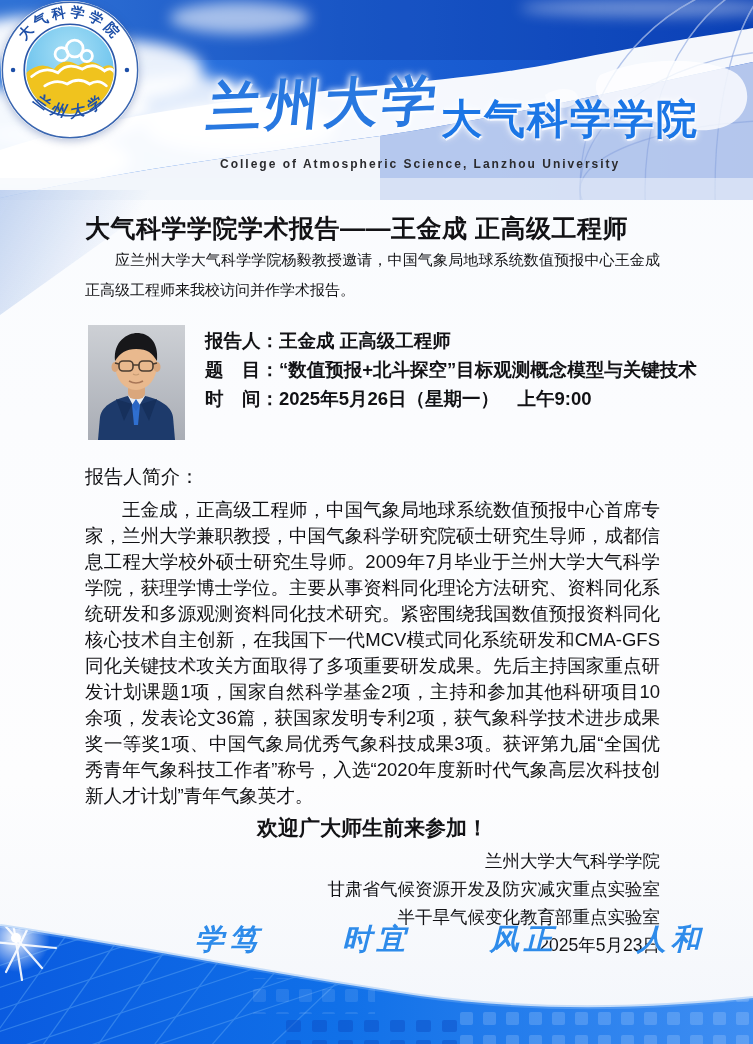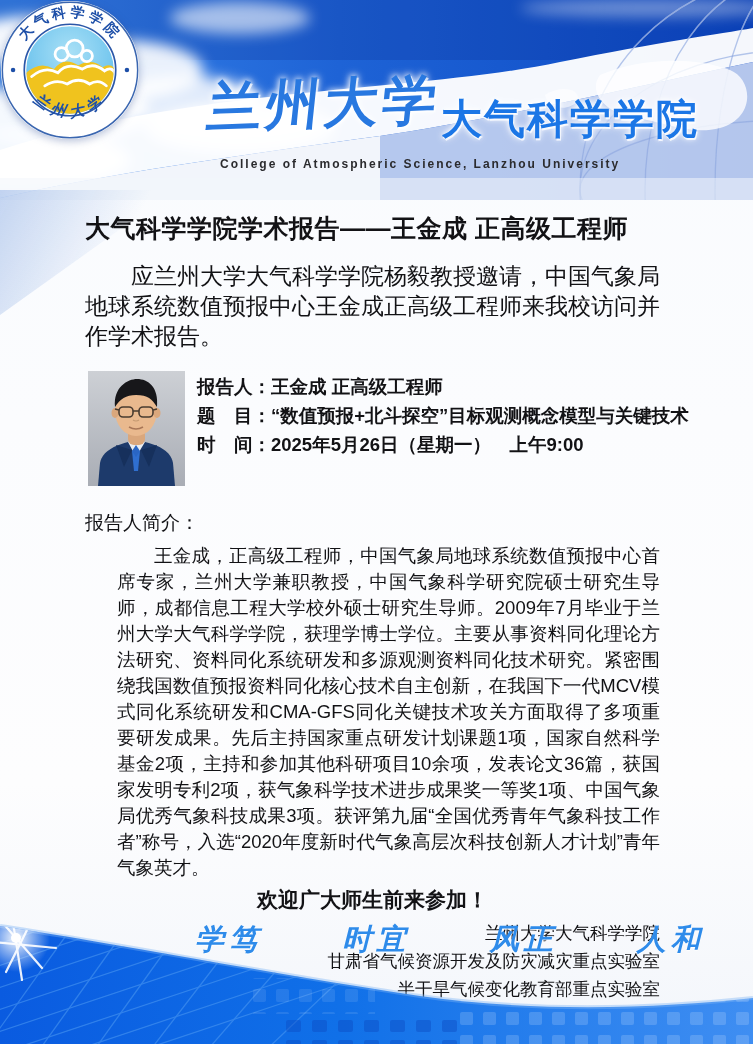--- a/index.html
+++ b/index.html
@@ -23,30 +23,30 @@
 
   
   .corner-wedge{position:absolute;top:190px;left:0;width:175px;height:125px;
         background:linear-gradient(115deg,rgba(150,180,230,.55),rgba(240,245,252,0) 65%);
         clip-path:polygon(0 0,100% 0,0 100%);}
 
   
   .content{position:absolute;top:200px;left:85px;width:575px;color:#121215;}
   .title{margin-top:12px;text-align:left;font-size:25px;font-weight:800;
          letter-spacing:.5px;white-space:nowrap;}
-  .intro{margin-top:16px;font-size:23px;line-height:30px;text-indent:2em;
-         text-align:justify;}
+  .intro{font-size:15px;line-height:30px;text-indent:2em;
+         text-align:justify;font-family:Liberation Serif, serif;}
   .details{margin-top:20px;display:flex;align-items:flex-start;}
   .photo{flex:0 0 97px;width:97px;height:115px;margin-left:3px;overflow:hidden;}
-  .detail-rows{margin-left:12px;padding-top:1px;}
+  .detail-rows{margin-left:20px;padding-top:1px;}
   .detail-row{font-size:18.5px;line-height:29px;font-weight:700;white-space:nowrap;}
   .detail-row .lbl{font-weight:700;}
   .bio-heading{margin-top:24px;font-size:19px;font-weight:400;}
   .bio-text{margin-top:7px;font-size:18.5px;line-height:26px;text-indent:2em;
-         text-align:justify;margin-left:32px;}
+         text-align:justify;}
   .welcome{margin-top:5px;text-align:center;font-size:21px;font-weight:800;}
   .signatures{margin-top:5px;text-align:right;font-size:17.5px;line-height:28px;}
 
   
   .footer-svg{position:absolute;left:0;bottom:0;width:753px;height:124px;}
   .motto{position:absolute;top:920px;left:195px;width:510px;display:flex;
          justify-content:space-between;z-index:5;}
   .motto span{font-size:29px;font-weight:800;font-style:italic;color:#2e8bea;
          letter-spacing:5px;text-shadow:0 1px 0 rgba(255,255,255,.8);}
 </style>

